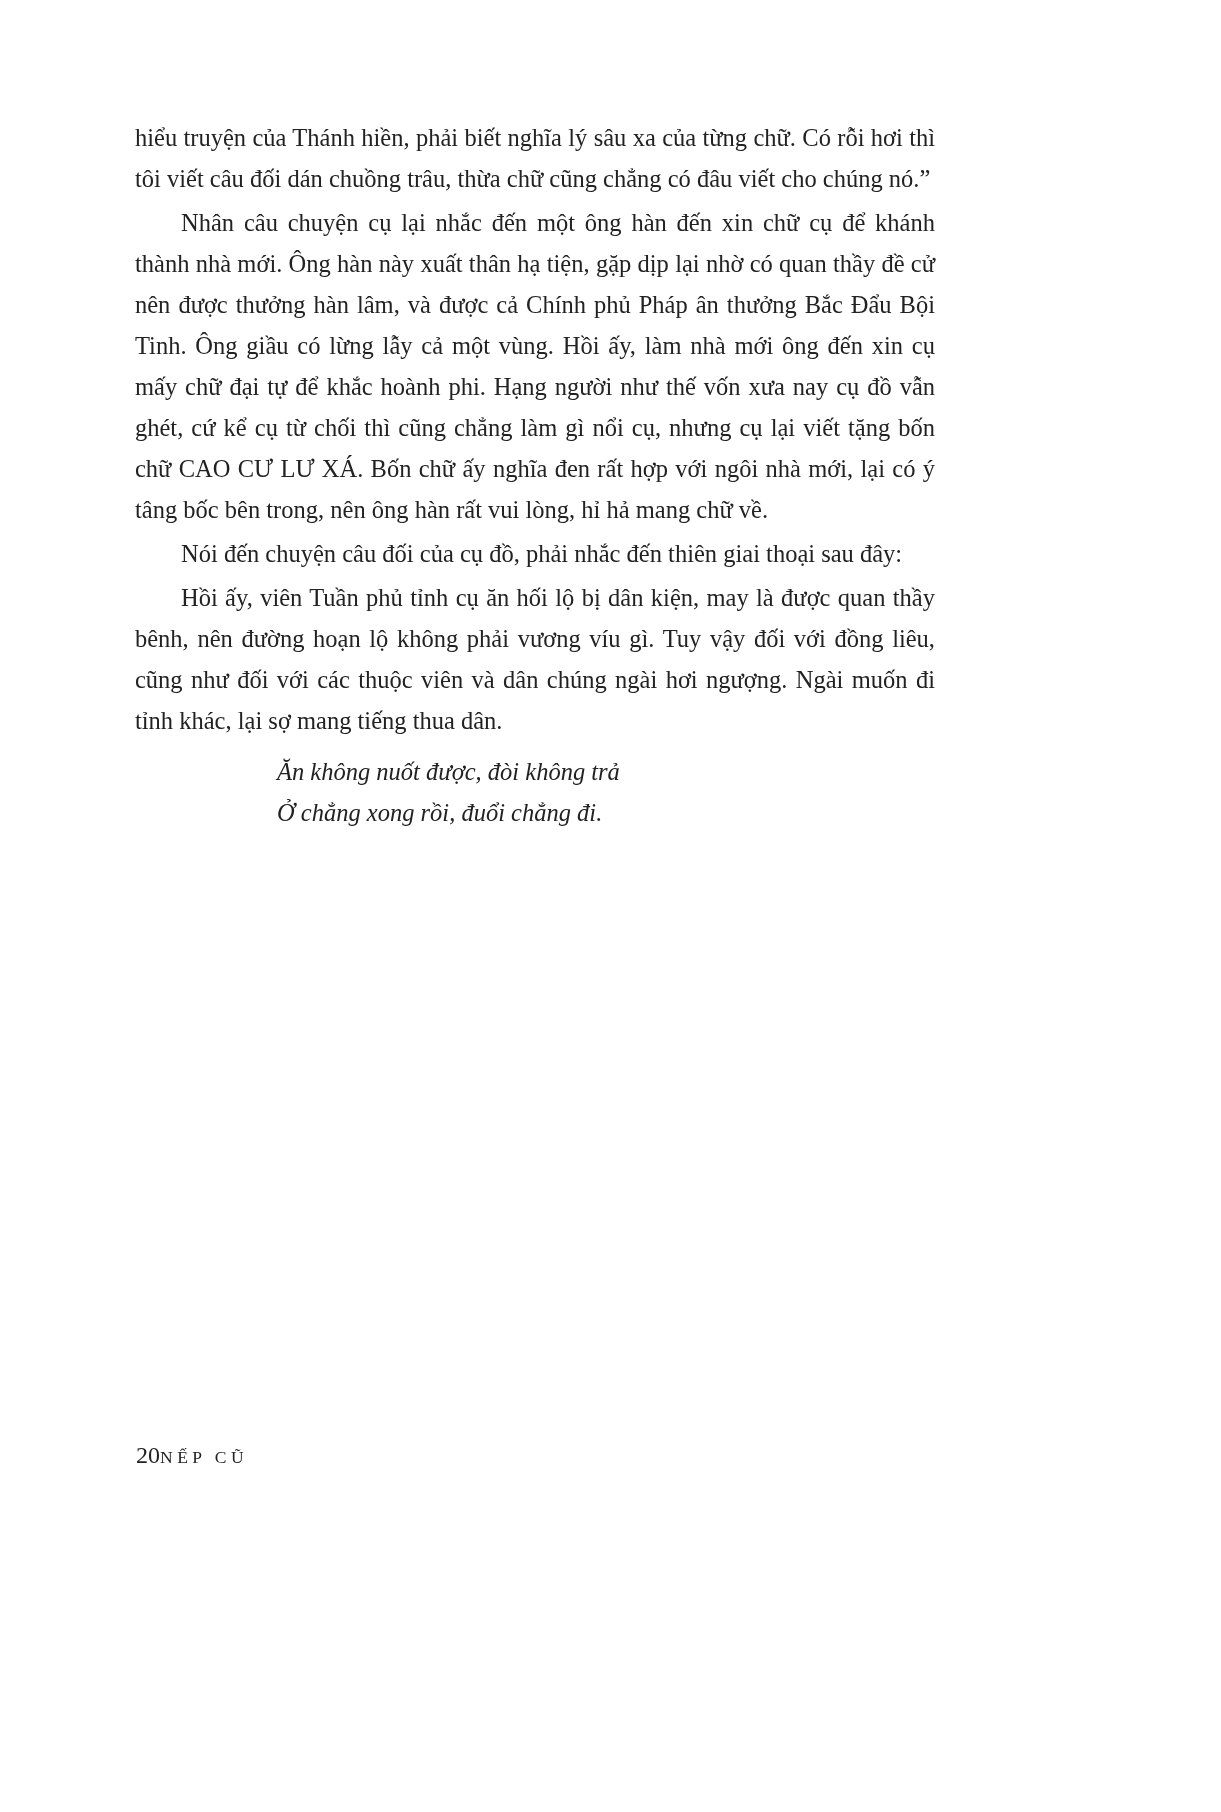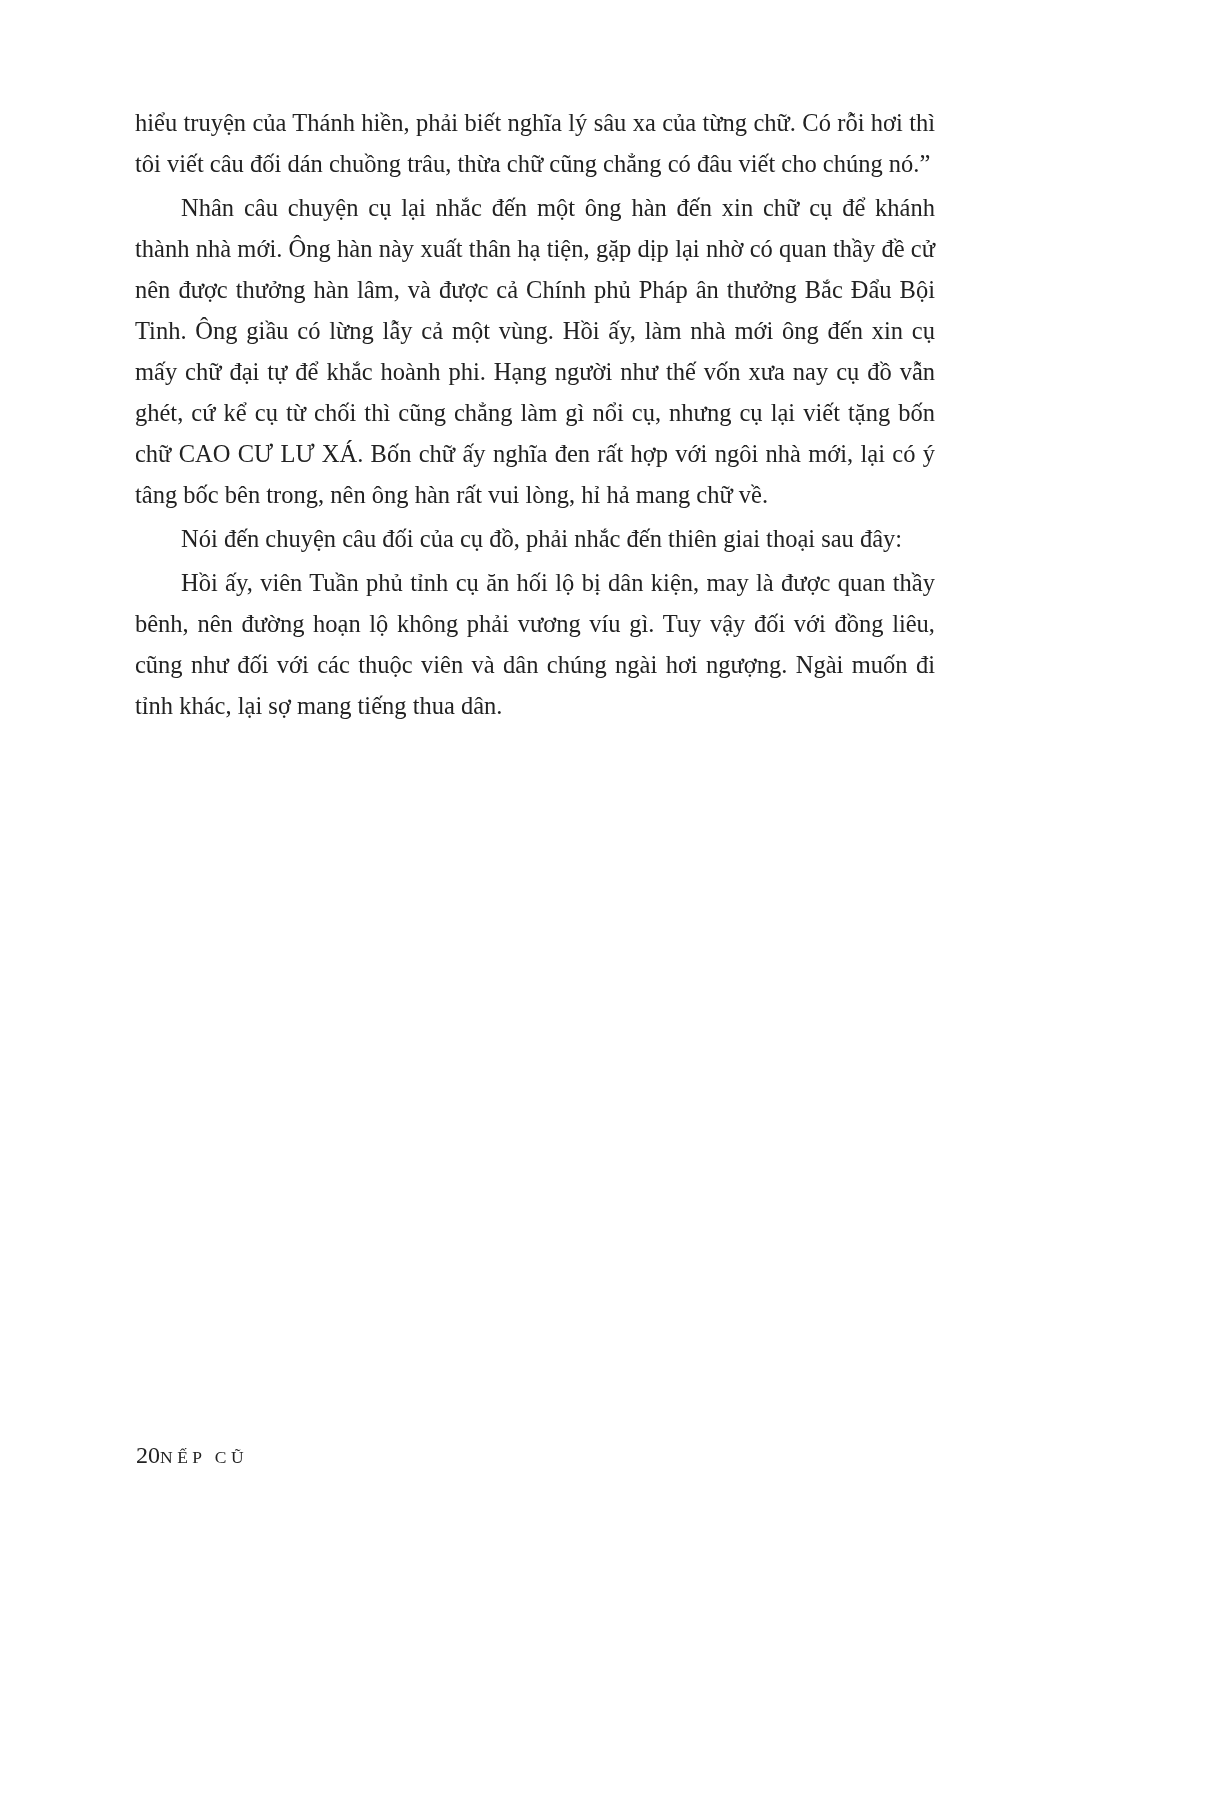--- a/index.html
+++ b/index.html
@@ -11,21 +11,21 @@
     height: 1812px;
     background: #ffffff;
     position: relative;
     font-family: "Liberation Serif", "DejaVu Serif", serif;
     color: #222222;
     overflow: hidden;
   }
   .page-content {
     position: absolute;
     left: 135px;
-    top: 102px;
+    top: 117px;
     width: 800px;
     font-size: 24.5px;
     line-height: 41px;
     text-align: justify;
   }
   .page-content p {
     margin: 0 0 3px 0;
     text-indent: 46px;
   }
   .page-content p.no-indent {
@@ -57,18 +57,22 @@
 </style>
 </head>
 <body>
 
 <div class="page-content">
   <p class="no-indent">hiểu truyện của Thánh hiền, phải biết nghĩa lý sâu xa của từng chữ. Có rỗi hơi thì tôi viết câu đối dán chuồng trâu, thừa chữ cũng chẳng có đâu viết cho chúng nó.”</p>
   <p>Nhân câu chuyện cụ lại nhắc đến một ông hàn đến xin chữ cụ để khánh thành nhà mới. Ông hàn này xuất thân hạ tiện, gặp dịp lại nhờ có quan thầy đề cử nên được thưởng hàn lâm, và được cả Chính phủ Pháp ân thưởng Bắc Đẩu Bội Tinh. Ông giầu có lừng lẫy cả một vùng. Hồi ấy, làm nhà mới ông đến xin cụ mấy chữ đại tự để khắc hoành phi. Hạng người như thế vốn xưa nay cụ đồ vẫn ghét, cứ kể cụ từ chối thì cũng chẳng làm gì nổi cụ, nhưng cụ lại viết tặng bốn chữ CAO CƯ LƯ XÁ. Bốn chữ ấy nghĩa đen rất hợp với ngôi nhà mới, lại có ý tâng bốc bên trong, nên ông hàn rất vui lòng, hỉ hả mang chữ về.</p>
   <p>Nói đến chuyện câu đối của cụ đồ, phải nhắc đến thiên giai thoại sau đây:</p>
   <p>Hồi ấy, viên Tuần phủ tỉnh cụ ăn hối lộ bị dân kiện, may là được quan thầy bênh, nên đường hoạn lộ không phải vương víu gì. Tuy vậy đối với đồng liêu, cũng như đối với các thuộc viên và dân chúng ngài hơi ngượng. Ngài muốn đi tỉnh khác, lại sợ mang tiếng thua dân.</p>
 
+  <div class="couplet">
+    <div class="couplet-line">Ăn không nuốt được, đòi không trả</div>
+    <div class="couplet-line">Ở chẳng xong rồi, đuổi chẳng đi.</div>
+  </div>
 </div>
 
 <div class="page-footer">
   <span class="page-number">20</span>
   <span class="running-title">NẾP CŨ</span>
 </div>
 
 </body></html>

